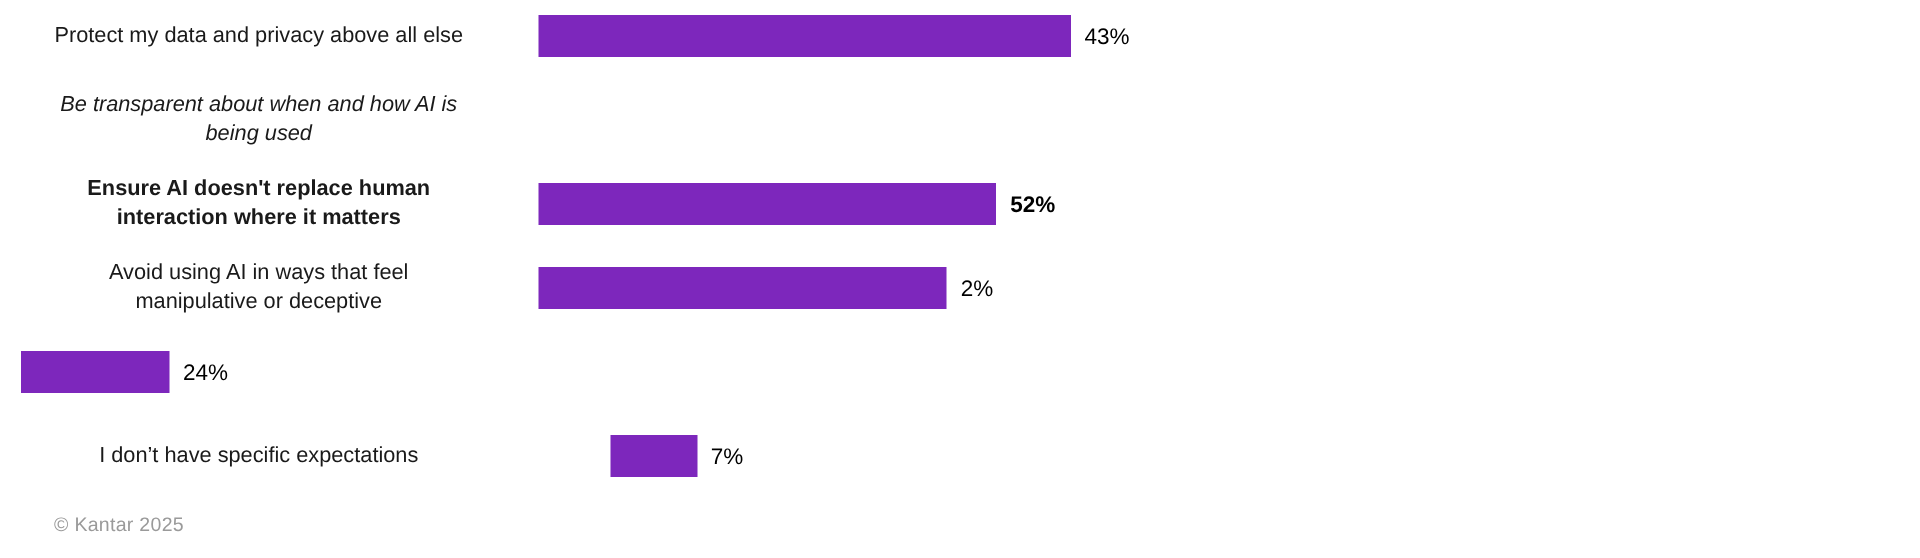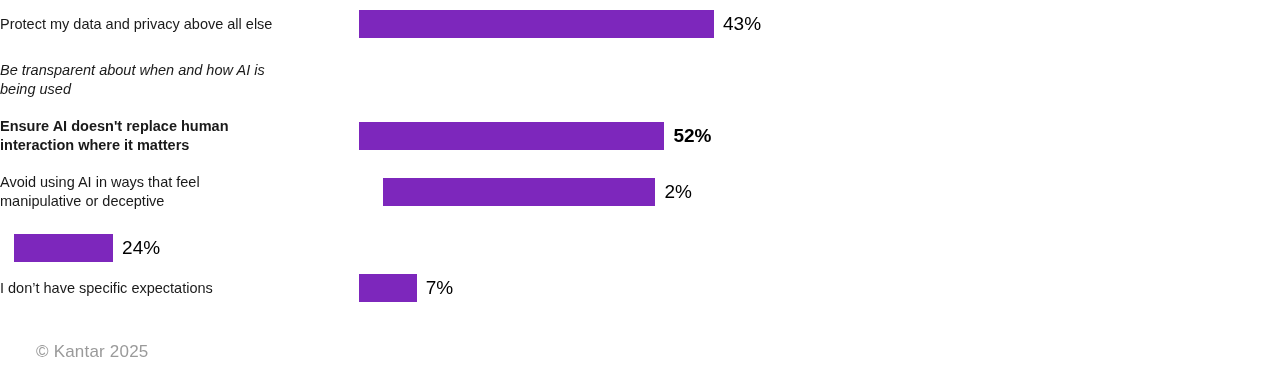--- a/index.html
+++ b/index.html
@@ -29,21 +29,21 @@
     left: 0;
     width: 1280px;
     height: 56px;
     display: flex;
     align-items: center;
   }
 
   .cat-label {
     width: 345px;
     flex: 0 0 345px;
-    text-align: left;
+    text-align: center;
     font-size: 14.5px;
     line-height: 19px;
     color: #1a1a1a;
     padding-right: 0;
     white-space: pre-line;
   }
 
   .bar-area {
     flex: 1 1 auto;
     display: flex;
@@ -52,31 +52,31 @@
     padding-left: 14px;
   }
 
   .bar {
     height: 28px;
     background: #7D27BC;
     flex: 0 0 auto;
   }
 
   .value-label {
-    font-size: 19px;
+    font-size: 15px;
     color: #000000;
     margin-left: 9px;
     white-space: nowrap;
   }
 
   #footer {
     position: absolute;
     left: 36px;
     top: 342px;
-    font-size: 17px;
+    font-size: 13px;
     color: #9a9a9a;
     letter-spacing: 0.2px;
   }
 </style>
 </head>
 <body>
 
 <div id="chart">
     <div class="row" style="top: -4px;">
       <div class="cat-label">Protect my data and privacy above all else</div>
@@ -90,35 +90,35 @@
 being used</div>
     </div>
     <div class="row" style="top: 108px; font-weight: bold;">
       <div class="cat-label">Ensure AI doesn't replace human
 interaction where it matters</div>
       <div class="bar-area">
         <div class="bar" style="width: 305.465px; background: rgb(125, 39, 188);"></div>
         <div class="value-label">52%</div>
       </div>
     </div>
-    <div class="row" style="top: 164px; gap: 24px;">
+    <div class="row" style="top: 164px;">
       <div class="cat-label">Avoid using AI in ways that feel
 manipulative or deceptive</div>
       <div class="bar-area">
         <div class="bar" style="width: 272.442px; background: rgb(125, 39, 188);"></div>
         <div class="value-label">2%</div>
       </div>
     </div>
     <div class="row" style="top: 220px;">
       <div class="bar-area">
         <div class="bar" style="width: 99.0698px; background: rgb(125, 39, 188);"></div>
         <div class="value-label">24%</div>
       </div>
     </div>
-    <div class="row" style="top: 260px;">
+    <div class="row" style="top: 276px; gap: 48px;">
       <div class="cat-label">I don’t have specific expectations</div>
       <div class="bar-area">
         <div class="bar" style="width: 57.7907px; background: rgb(125, 39, 188);"></div>
         <div class="value-label">7%</div>
       </div>
     </div>
   </div>
 
 <div id="footer">© Kantar 2025</div>
 

